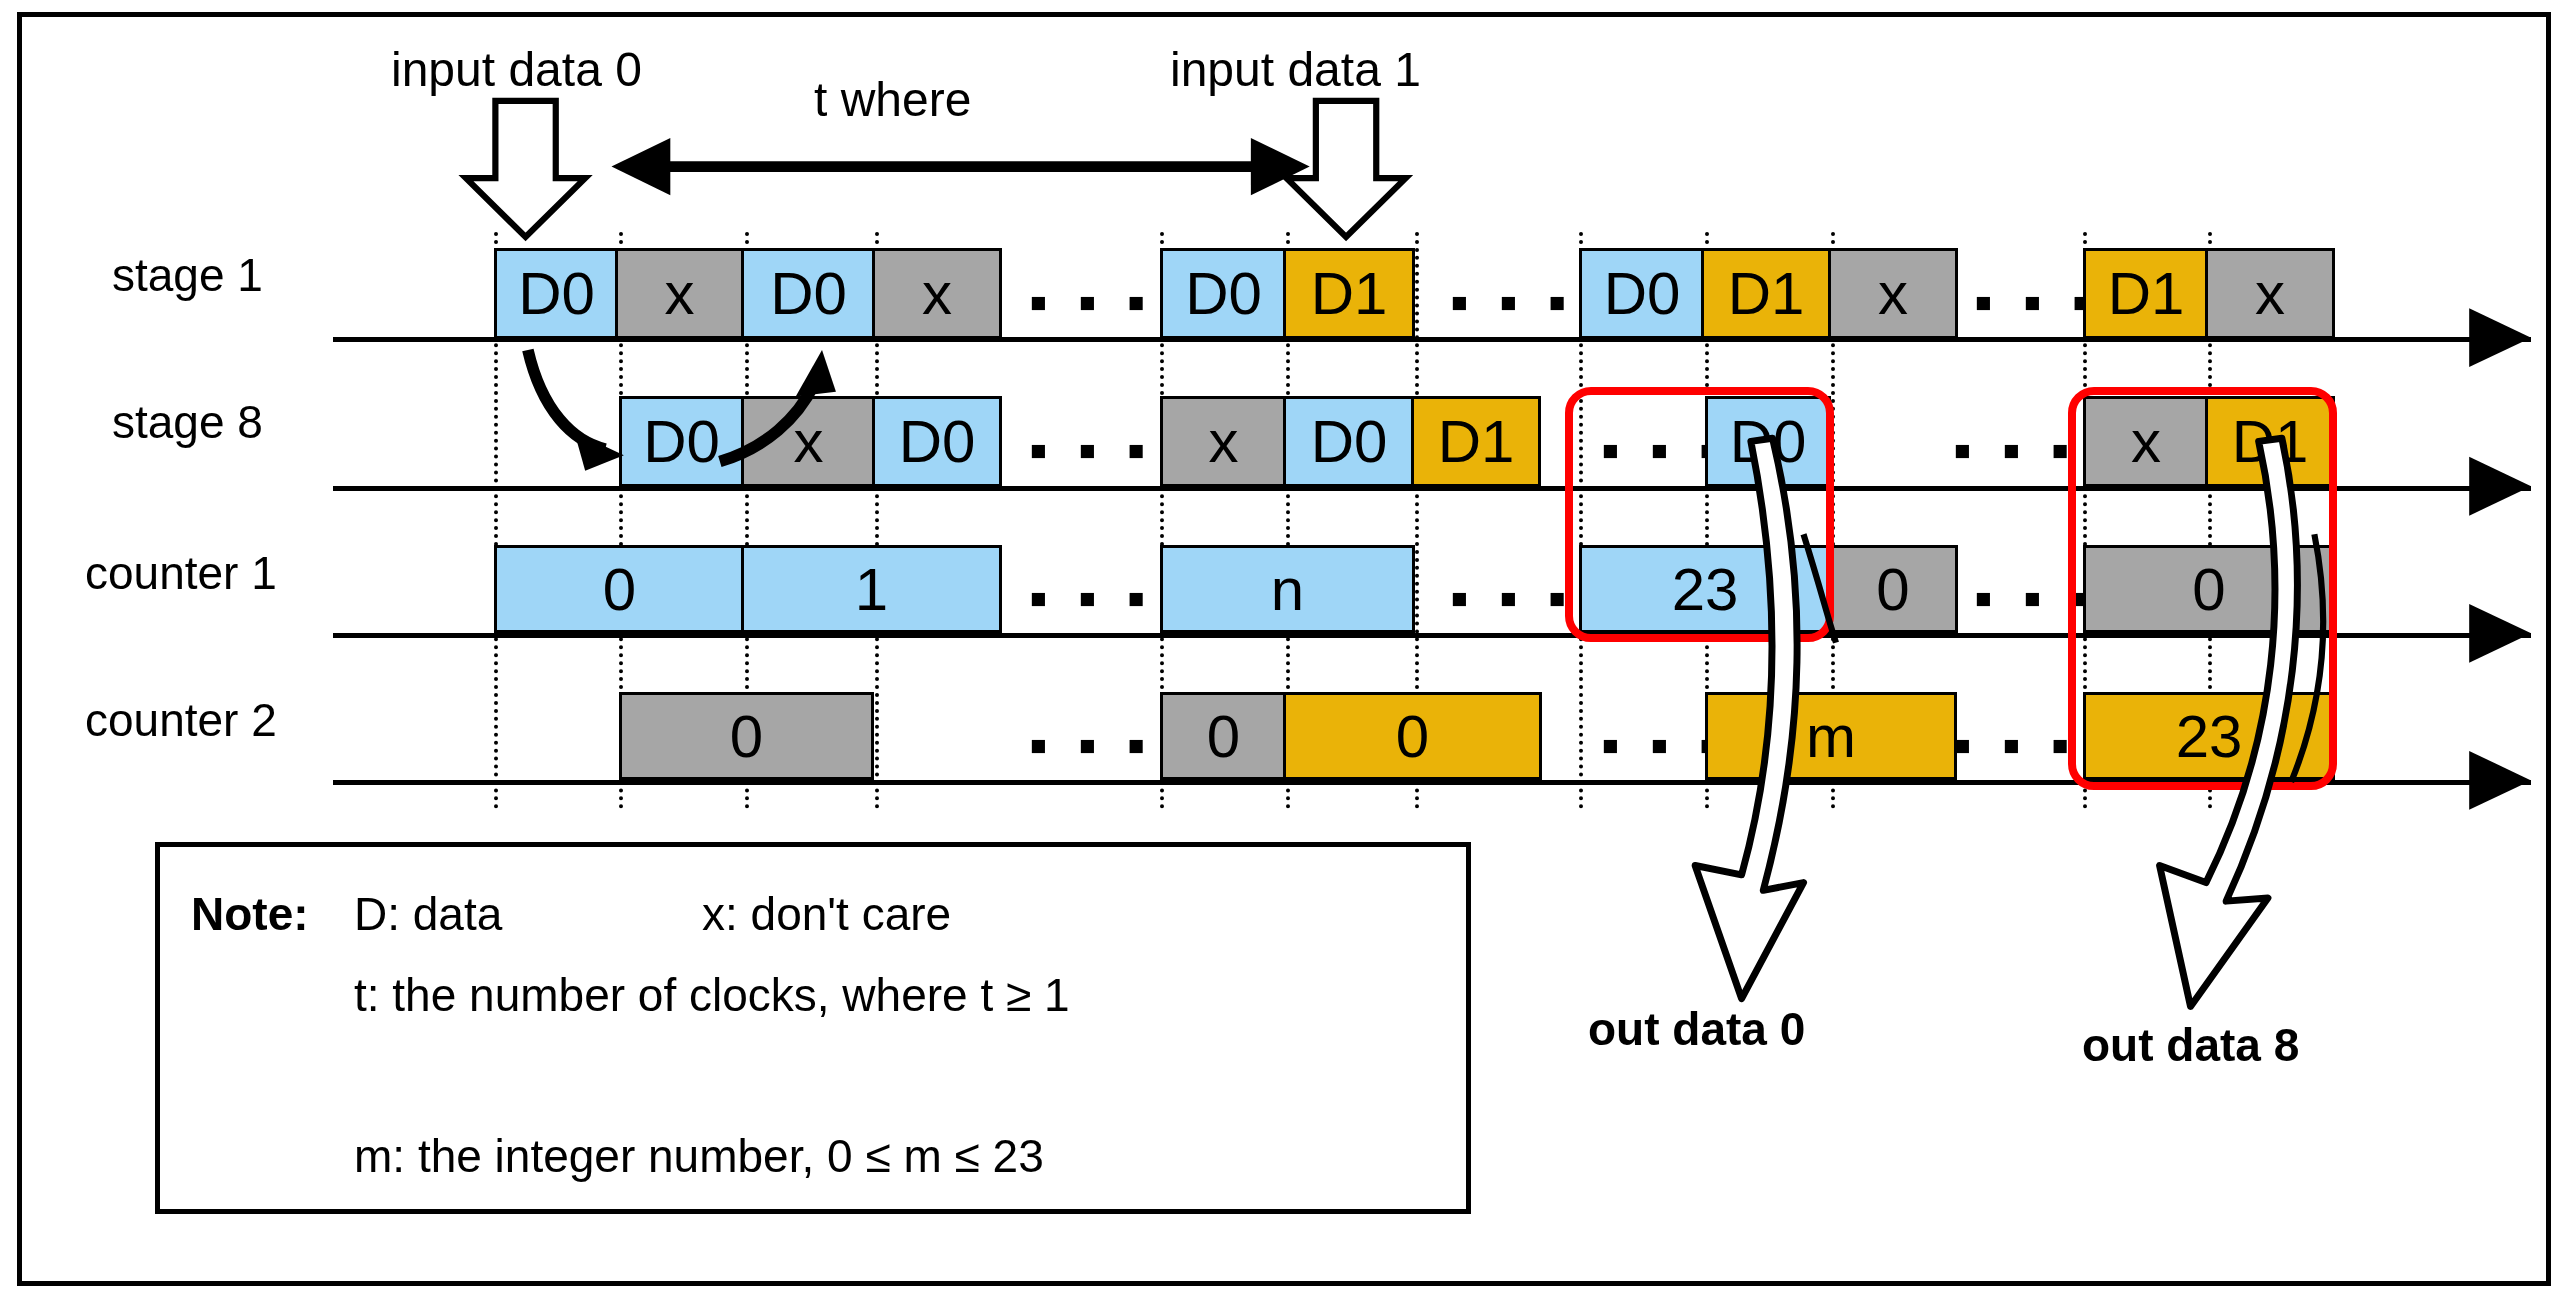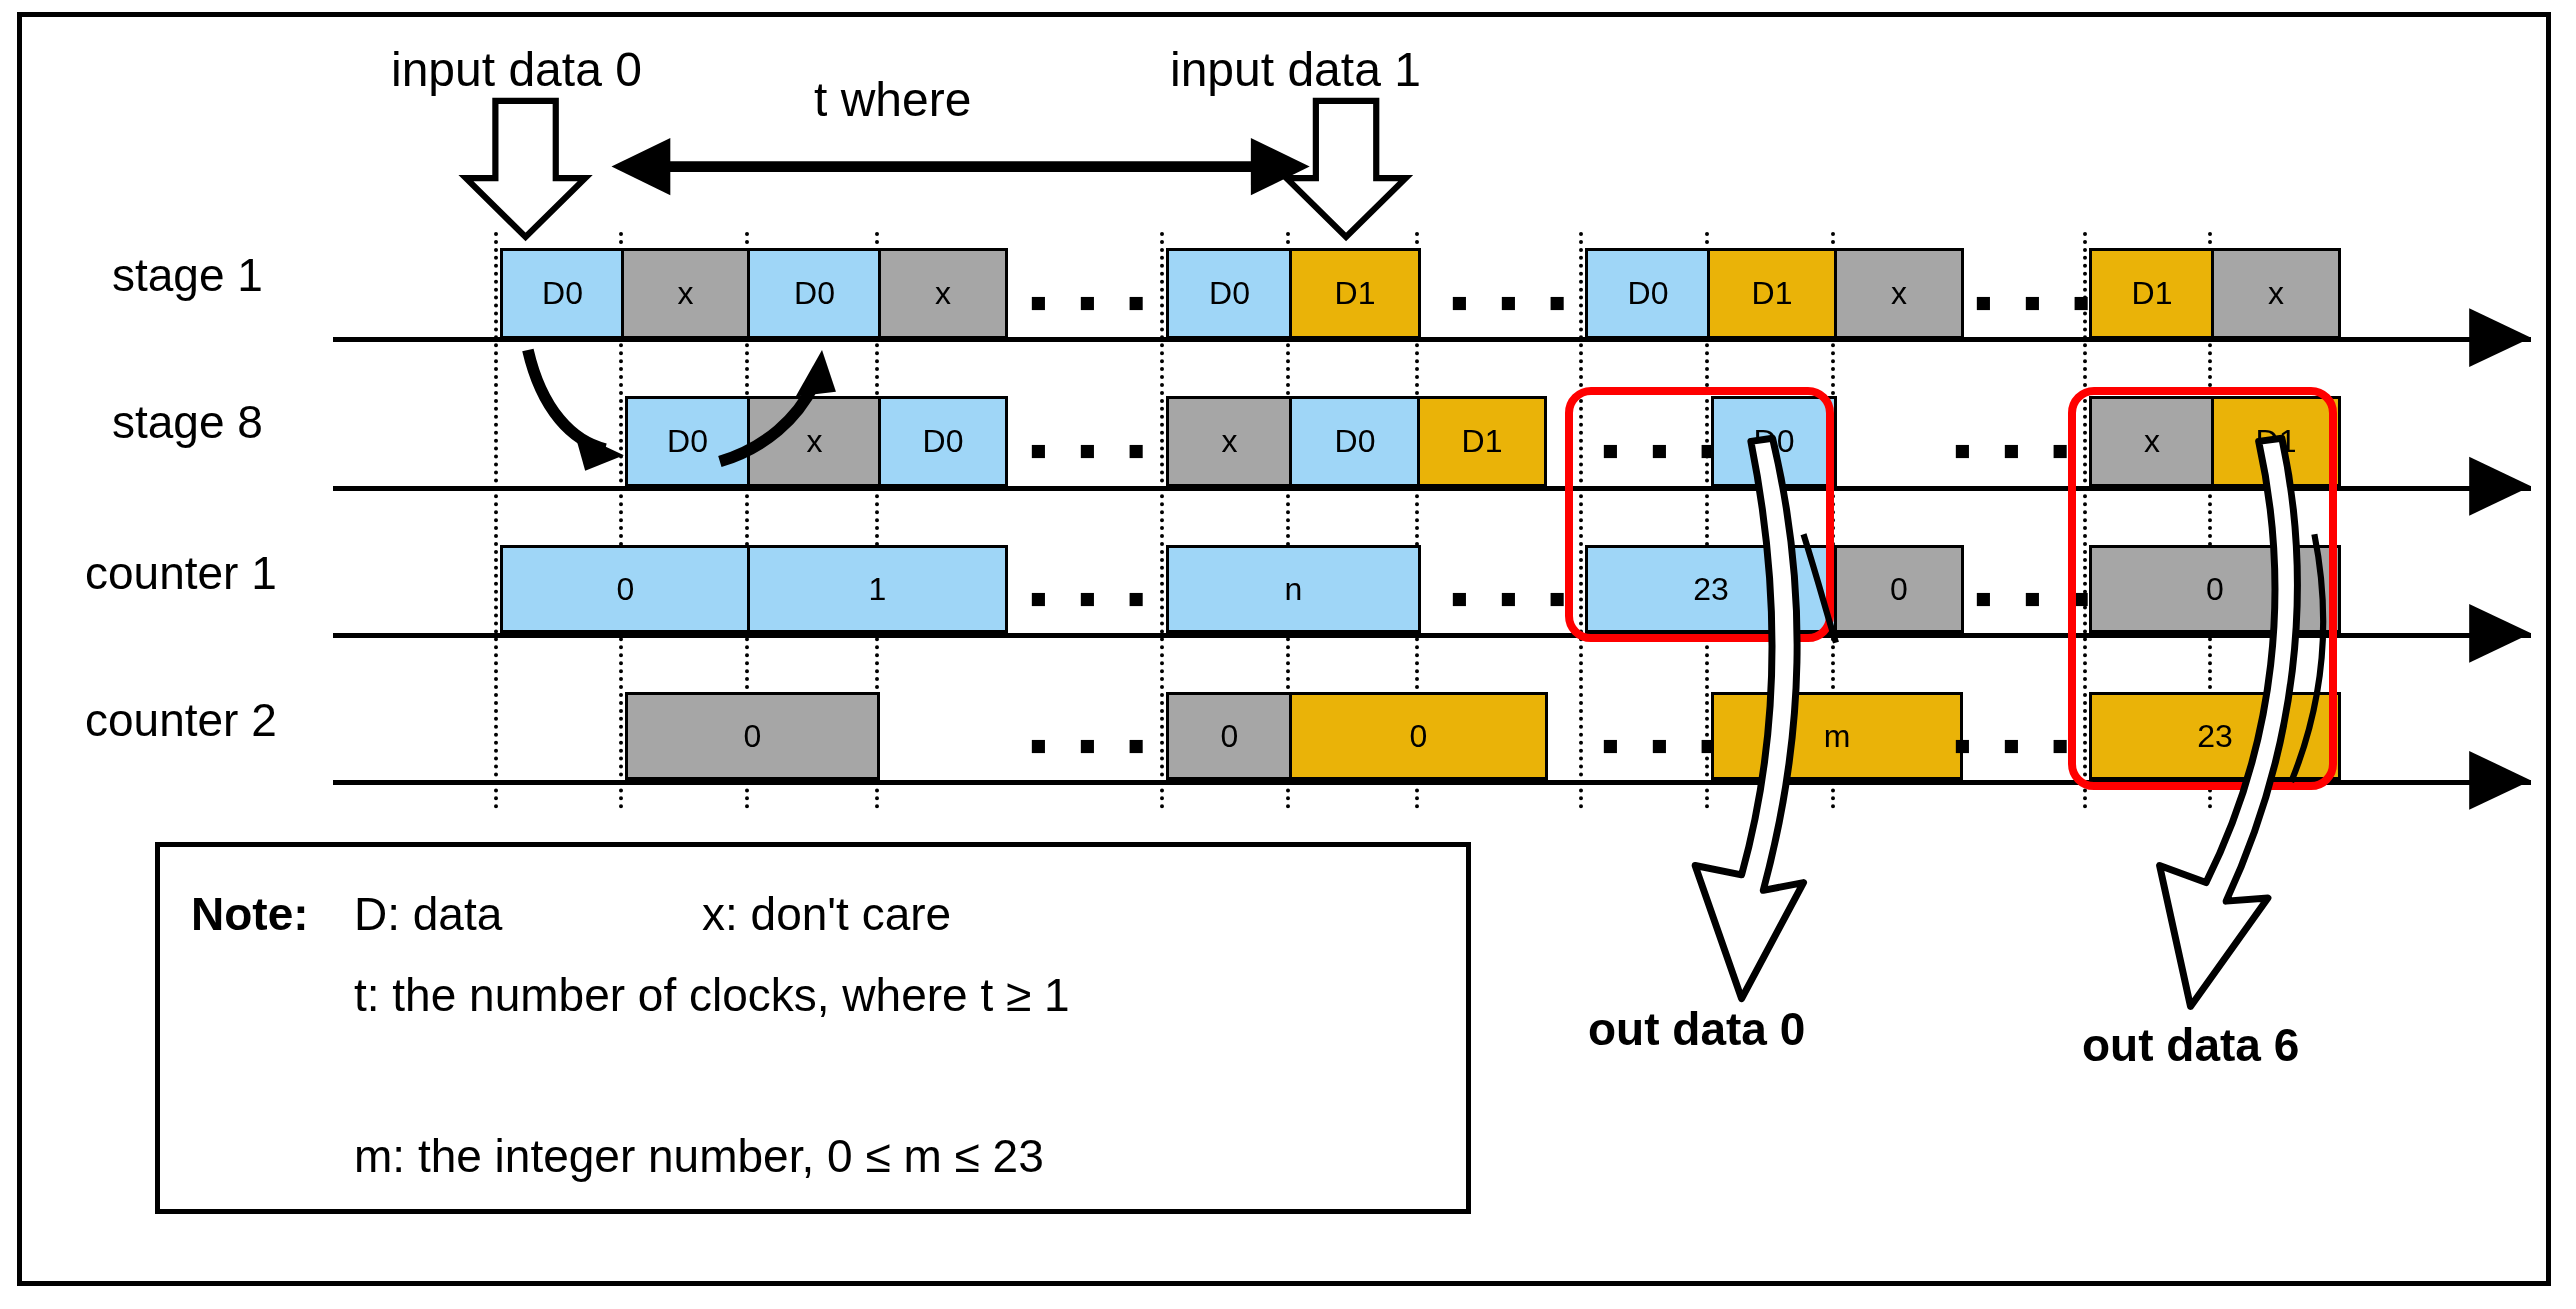--- a/index.html
+++ b/index.html
@@ -28,24 +28,23 @@
   .rowlabel { font-size: 46px; }
   .toplabel { font-size: 48px; }
   .outlabel { font-size: 46px; font-weight: bold; }
   .cell {
     position: absolute;
     box-sizing: border-box;
     border: 3.9px solid #000;
     display: flex;
     align-items: center;
     justify-content: center;
-    font-size: 32px;
+    font-size: 60px;
     color: #000;
     overflow: hidden;
-    margin-left: 6px;
   }
   .cell.blue { background: #9fd6f7; }
   .cell.gray { background: #a6a6a6; }
   .cell.yellow { background: #eab308; }
   .dots {
     position: absolute;
     font-size: 53px;
     font-weight: bold;
     letter-spacing: 7.7px;
     color: #000;
@@ -162,21 +161,21 @@
   <div class="cell yellow" style="left:1283px; top:692px; width:259px; height:88px;">0</div>
   <div class="dots" style="left:1601px; top:718px;">▪ ▪ ▪</div>
   <div class="cell yellow" style="left:1705px; top:692px; width:252px; height:88px;">m</div>
   <div class="dots" style="left:1953px; top:718px;">▪ ▪ ▪</div>
   <div class="cell yellow" style="left:2083px; top:692px; width:252px; height:88px;">23</div>
 
   <div class="redbox" style="left:1565px; top:387px; width:269px; height:255px;"></div>
   <div class="redbox" style="left:2068px; top:387px; width:269px; height:403px;"></div>
 
   <div class="lbl outlabel" style="left:1588px; top:1006px;">out data 0</div>
-  <div class="lbl outlabel" style="left:2082px; top:1022px;">out data 6</div>
+  <div class="lbl outlabel" style="left:2082px; top:1022px;">out data 8</div>
 
   <div id="notebox">
     <div class="noteline notebold" style="left:31px; top:40px;">Note:</div>
     <div class="noteline" style="left:194px; top:40px;">D: data</div>
     <div class="noteline" style="left:542px; top:40px;">x: don't care</div>
     <div class="noteline" style="left:194px; top:121px;">t: the number of clocks, where t ≥ 1</div>
     <div class="noteline" style="left:194px; top:282px;">m: the integer number, 0 ≤ m ≤ 23</div>
   </div>
 
   <svg class="ov" viewBox="0 0 3328 1692">

